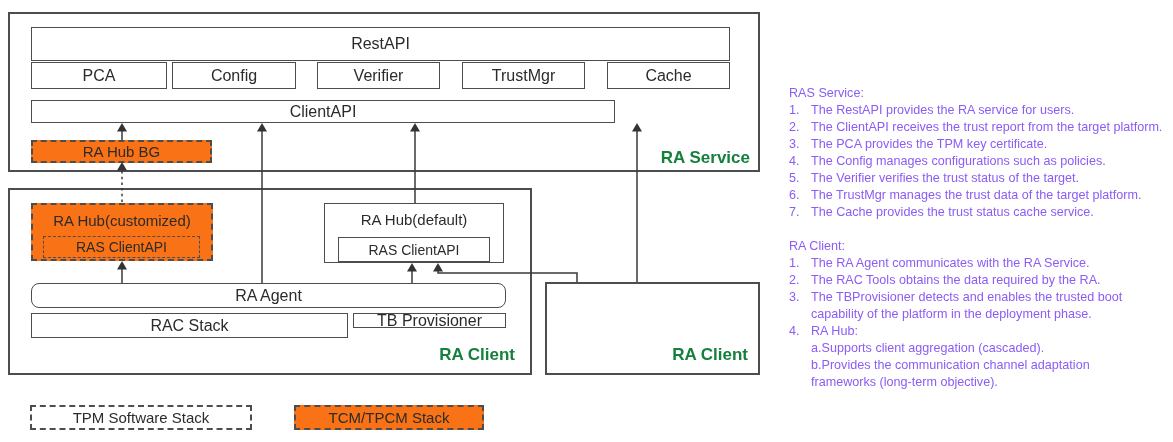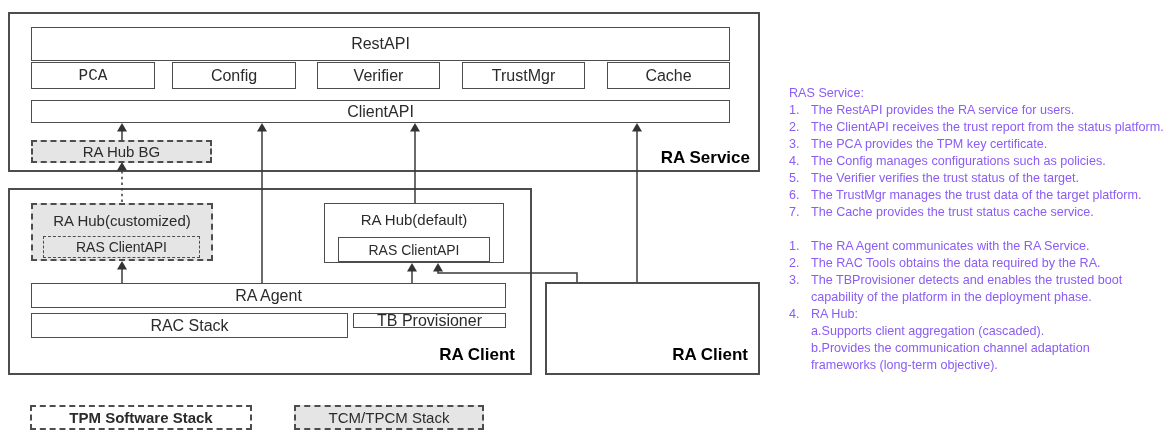--- a/index.html
+++ b/index.html
@@ -4,26 +4,26 @@
 <style>
   html,body{margin:0;padding:0;background:#fff;}
   .stage{
     position:relative;width:1173px;height:442px;background:#ffffff;
     font-family:"Liberation Sans","DejaVu Sans",sans-serif;color:#2b2b2b;
     overflow:hidden;
   }
   .box{position:absolute;box-sizing:border-box;border:2px solid #4d4d4d;background:#fff;}
   .thin{border-width:1.6px;}
   .dashed{border-style:dashed;}
-  .gray{background:#e5e5e5;}
+  .gray{background:#f97316;}
   .lbl{display:flex;align-items:center;justify-content:center;text-align:center;}
   .f15{font-size:15px;}
   .f16{font-size:16px;}
   .f14{font-size:14px;}
-  .blabel{position:absolute;font-weight:bold;font-size:17px;color:#000000;text-align:right;}
+  .blabel{position:absolute;font-weight:bold;font-size:17px;color:#15803d;text-align:right;}
   .hubgroup{display:flex;flex-direction:column;}
   .hubtitle{height:30px;line-height:32px;font-size:15px;text-align:center;width:100%;}
   svg.wires{position:absolute;left:0;top:0;pointer-events:none;}
   .wire{stroke:#3a3a3a;stroke-width:1.5;fill:none;}
   .dotted{stroke-dasharray:2.5,3.2;}
   .head{fill:#333;stroke:none;}
   
   .notes{position:absolute;left:789px;top:85px;width:385px;font-size:12.6px;
          line-height:17px;color:#8b5cf6;}
   .note-title{margin:0;}
@@ -36,37 +36,37 @@
 <body>
 
 <div class="stage">
 
   <div class="box" style="left:8px;top:12px;width:752px;height:160px;"></div>
 
   <div class="box thin lbl f16" style="left:31px;top:27px;width:699px;height:34px;">
     <span>RestAPI</span>
   </div>
 
-  <div class="box thin lbl f16" style="left:31px;top:62px;width:124px;height:27px;font-family:Liberation Mono, monospace;">
+  <div class="box thin lbl f16" style="left:31px;top:62px;width:136px;height:27px;">
     <span>PCA</span>
   </div>
   <div class="box thin lbl f16" style="left:172px;top:62px;width:124px;height:27px;">
     <span>Config</span>
   </div>
   <div class="box thin lbl f16" style="left:317px;top:62px;width:123px;height:27px;">
     <span>Verifier</span>
   </div>
   <div class="box thin lbl f16" style="left:462px;top:62px;width:123px;height:27px;">
     <span>TrustMgr</span>
   </div>
   <div class="box thin lbl f16" style="left:607px;top:62px;width:123px;height:27px;">
     <span>Cache</span>
   </div>
 
-  <div class="box thin lbl f16" style="left:31px;top:100px;width:699px;height:23px;">
+  <div class="box thin lbl f16" style="left:31px;top:100px;width:584px;height:23px;">
     <span>ClientAPI</span>
   </div>
 
   <div class="box dashed gray lbl f15" style="left:31px;top:140px;width:181px;height:23px;">
     <span>RA Hub BG</span>
   </div>
 
   <div class="blabel" style="left:600px;top:148px;width:150px;">RA Service</div>
 
   <div class="box" style="left:8px;top:188px;width:524px;height:187px;"></div>
@@ -78,37 +78,37 @@
     <span>RAS ClientAPI</span>
   </div>
 
   <div class="box thin hubgroup" style="left:324px;top:203px;width:180px;height:60px;">
     <div class="hubtitle">RA Hub(default)</div>
   </div>
   <div class="box thin lbl f14" style="left:338px;top:237px;width:152px;height:25px;">
     <span>RAS ClientAPI</span>
   </div>
 
-  <div class="box thin lbl f16" style="left:31px;top:283px;width:475px;height:25px;">
+  <div class="box thin lbl f16" style="left:31px;top:283px;width:475px;height:25px;border-radius:8px;">
     <span>RA Agent</span>
   </div>
 
   <div class="box thin lbl f16" style="left:31px;top:313px;width:317px;height:25px;">
     <span>RAC Stack</span>
   </div>
   <div class="box thin lbl f16" style="left:353px;top:313px;width:153px;height:15px;">
     <span>TB Provisioner</span>
   </div>
 
   <div class="blabel" style="left:380px;top:345px;width:135px;">RA Client</div>
 
   <div class="box" style="left:545px;top:282px;width:215px;height:93px;"></div>
   <div class="blabel" style="left:600px;top:345px;width:148px;">RA Client</div>
 
-  <div class="box dashed lbl f15" style="left:30px;top:405px;width:222px;height:25px;font-weight:bold;">
+  <div class="box dashed lbl f15" style="left:30px;top:405px;width:222px;height:25px;">
     <span>TPM Software Stack</span>
   </div>
   <div class="box dashed gray lbl f15" style="left:294px;top:405px;width:190px;height:25px;">
     <span>TCM/TPCM Stack</span>
   </div>
 
   <svg class="wires" width="780" height="442" viewBox="0 0 780 442">
     <g>
       <line class="wire" x1="122" y1="140" x2="122" y2="130"></line>
       <polygon class="head" points="122,123 117,131.5 127,131.5"></polygon>
@@ -145,21 +145,21 @@
 
   <div class="notes">
     <div>
       <p class="note-title">RAS Service:</p>
       <div class="note-item">
         <span class="note-n">1.</span>
         <span class="note-t">The RestAPI provides the RA service for users.</span>
       </div>
       <div class="note-item">
         <span class="note-n">2.</span>
-        <span class="note-t">The ClientAPI receives the trust report from the status platform.</span>
+        <span class="note-t">The ClientAPI receives the trust report from the target platform.</span>
       </div>
       <div class="note-item">
         <span class="note-n">3.</span>
         <span class="note-t">The PCA provides the TPM key certificate.</span>
       </div>
       <div class="note-item">
         <span class="note-n">4.</span>
         <span class="note-t">The Config manages configurations such as policies.</span>
       </div>
       <div class="note-item">
@@ -170,20 +170,21 @@
         <span class="note-n">6.</span>
         <span class="note-t">The TrustMgr manages the trust data of the target platform.</span>
       </div>
       <div class="note-item">
         <span class="note-n">7.</span>
         <span class="note-t">The Cache provides the trust status cache service.</span>
       </div>
     </div>
 
     <div class="sec2">
+      <p class="note-title">RA Client:</p>
       <div class="note-item">
         <span class="note-n">1.</span>
         <span class="note-t">The RA Agent communicates with the RA Service.</span>
       </div>
       <div class="note-item">
         <span class="note-n">2.</span>
         <span class="note-t">The RAC Tools obtains the data required by the RA.</span>
       </div>
       <div class="note-item">
         <span class="note-n">3.</span>

